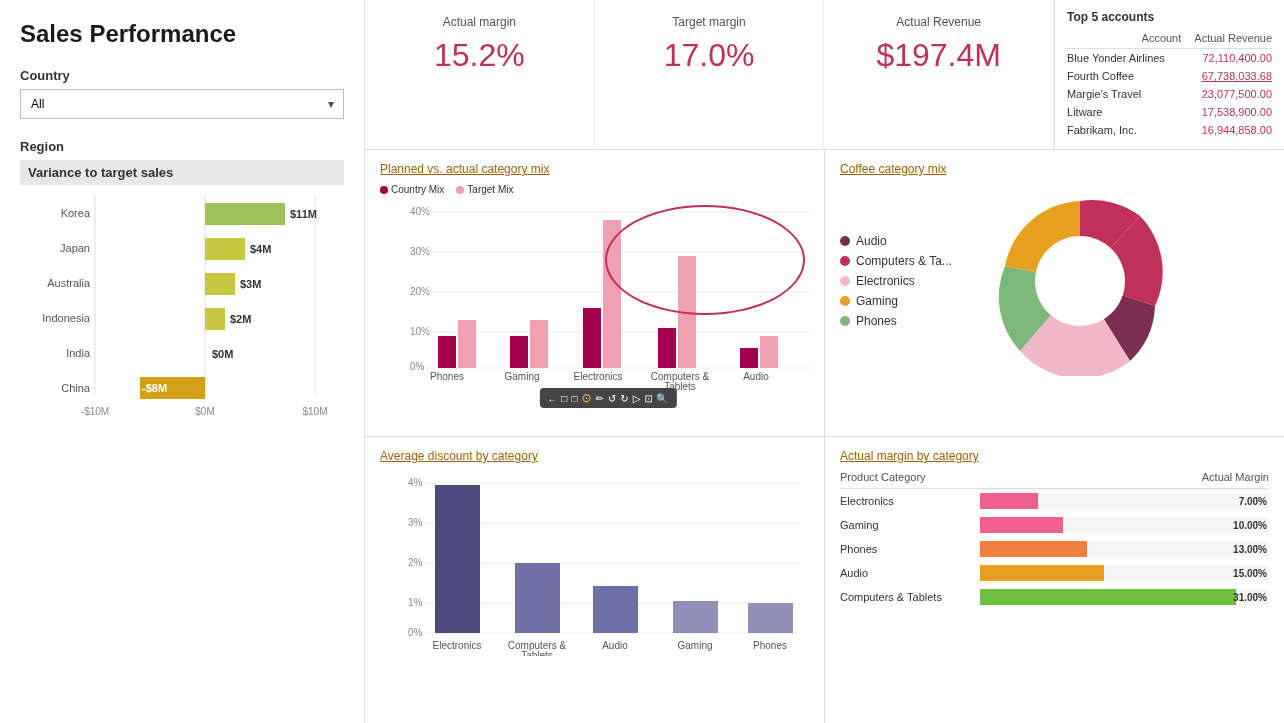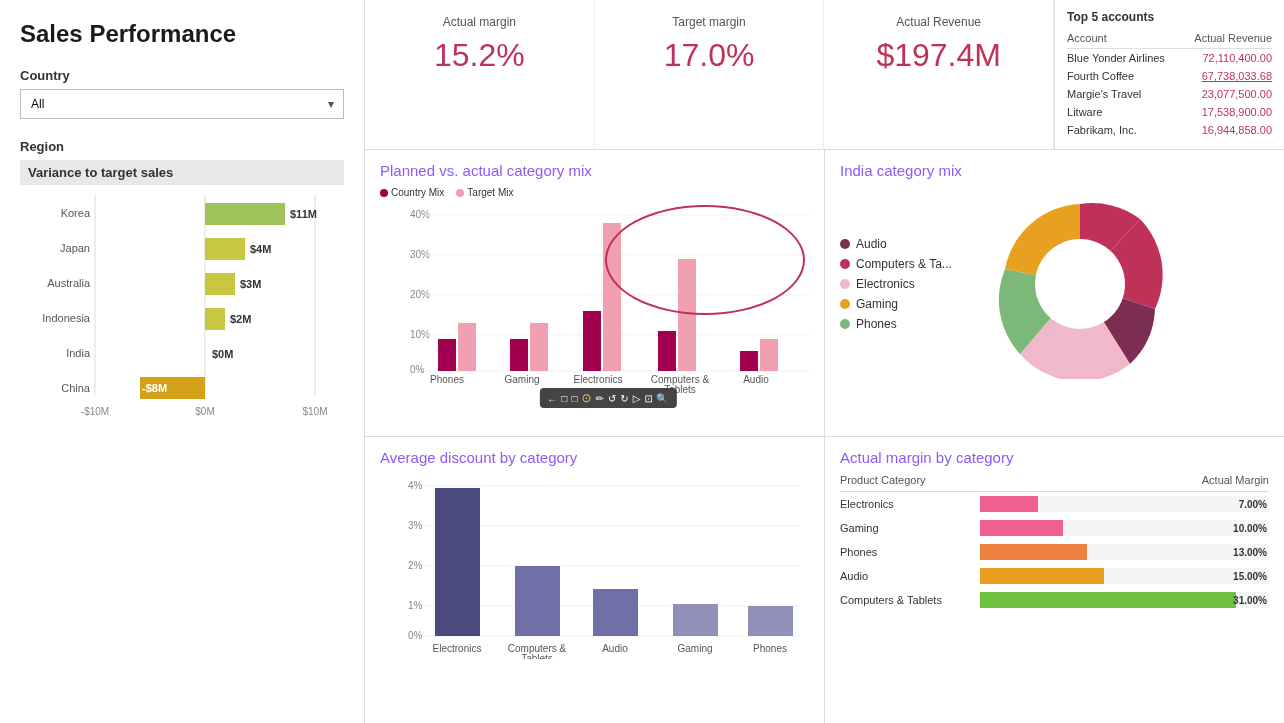--- a/index.html
+++ b/index.html
@@ -22,29 +22,29 @@
     .kpi-card { flex: 1; padding: 15px 20px; border-right: 1px solid #eee; text-align: center; }
     .kpi-card:last-child { border-right: none; }
     .kpi-title { font-size: 12px; color: #555; margin-bottom: 8px; }
     .kpi-value { font-size: 32px; font-weight: 300; color: #c0315a; }
     .kpi-value.revenue { color: #c0315a; }
     
     
     .top-accounts { width: 230px; min-width: 230px; border-left: 1px solid #ddd; padding: 10px 12px; background: #fff; }
     .top-accounts-title { font-size: 12px; font-weight: 600; margin-bottom: 8px; }
     .accounts-table { width: 100%; border-collapse: collapse; font-size: 11px; }
-    .accounts-table th { text-align: left; color: #555; font-weight: 500; padding-bottom: 4px; border-bottom: 1px solid #ddd; }
+    .accounts-table th { text-align: right; color: #555; font-weight: 500; padding-bottom: 4px; border-bottom: 1px solid #ddd; }
     .accounts-table th:last-child { text-align: right; }
     .accounts-table td { padding: 3px 0; }
     .accounts-table td:last-child { text-align: right; color: #c0315a; }
     
     
     .charts-area { flex: 1; display: grid; grid-template-columns: 1fr 1fr; grid-template-rows: 1fr 1fr; gap: 1px; background: #ddd; overflow: hidden; }
     .chart-panel { background: #fff; padding: 12px 15px; position: relative; overflow: hidden; }
-    .chart-panel-title { font-size: 15px; font-weight: 500; color: #8b5cf6; margin-bottom: 8px; }
+    .chart-panel-title { font-size: 12px; font-weight: 500; color: #a16207; margin-bottom: 8px; text-decoration: underline; }
     
     
     .legend { display: flex; gap: 12px; font-size: 10px; align-items: center; margin-bottom: 5px; flex-wrap: wrap; }
     .legend-item { display: flex; align-items: center; gap: 3px; }
     .legend-dot { width: 8px; height: 8px; border-radius: 50%; }
   </style>
 </head>
 <body>
 
 <div class="dashboard">
@@ -213,21 +213,21 @@
           <span style="color:#fff;font-size:10px;cursor:pointer;">✏</span>
           <span style="color:#fff;font-size:10px;cursor:pointer;">↺</span>
           <span style="color:#fff;font-size:10px;cursor:pointer;">↻</span>
           <span style="color:#fff;font-size:10px;cursor:pointer;">▷</span>
           <span style="color:#fff;font-size:10px;cursor:pointer;">⊡</span>
           <span style="color:#fff;font-size:10px;cursor:pointer;">🔍</span>
         </div>
       </div>
 
       <div class="chart-panel">
-        <div class="chart-panel-title">India category mix</div>
+        <div class="chart-panel-title">Coffee category mix</div>
         <div style="display:flex; align-items:center; gap:20px; margin-top:10px;">
           <div style="min-width:120px;">
             <div style="display:flex;align-items:center;gap:6px;margin-bottom:6px;">
               <div style="width:10px;height:10px;border-radius:50%;background:#7b2d52;"></div>
               <span>Audio</span>
             </div>
             <div style="display:flex;align-items:center;gap:6px;margin-bottom:6px;">
               <div style="width:10px;height:10px;border-radius:50%;background:#c0315a;"></div>
               <span>Computers &amp; Ta...</span>
             </div>

